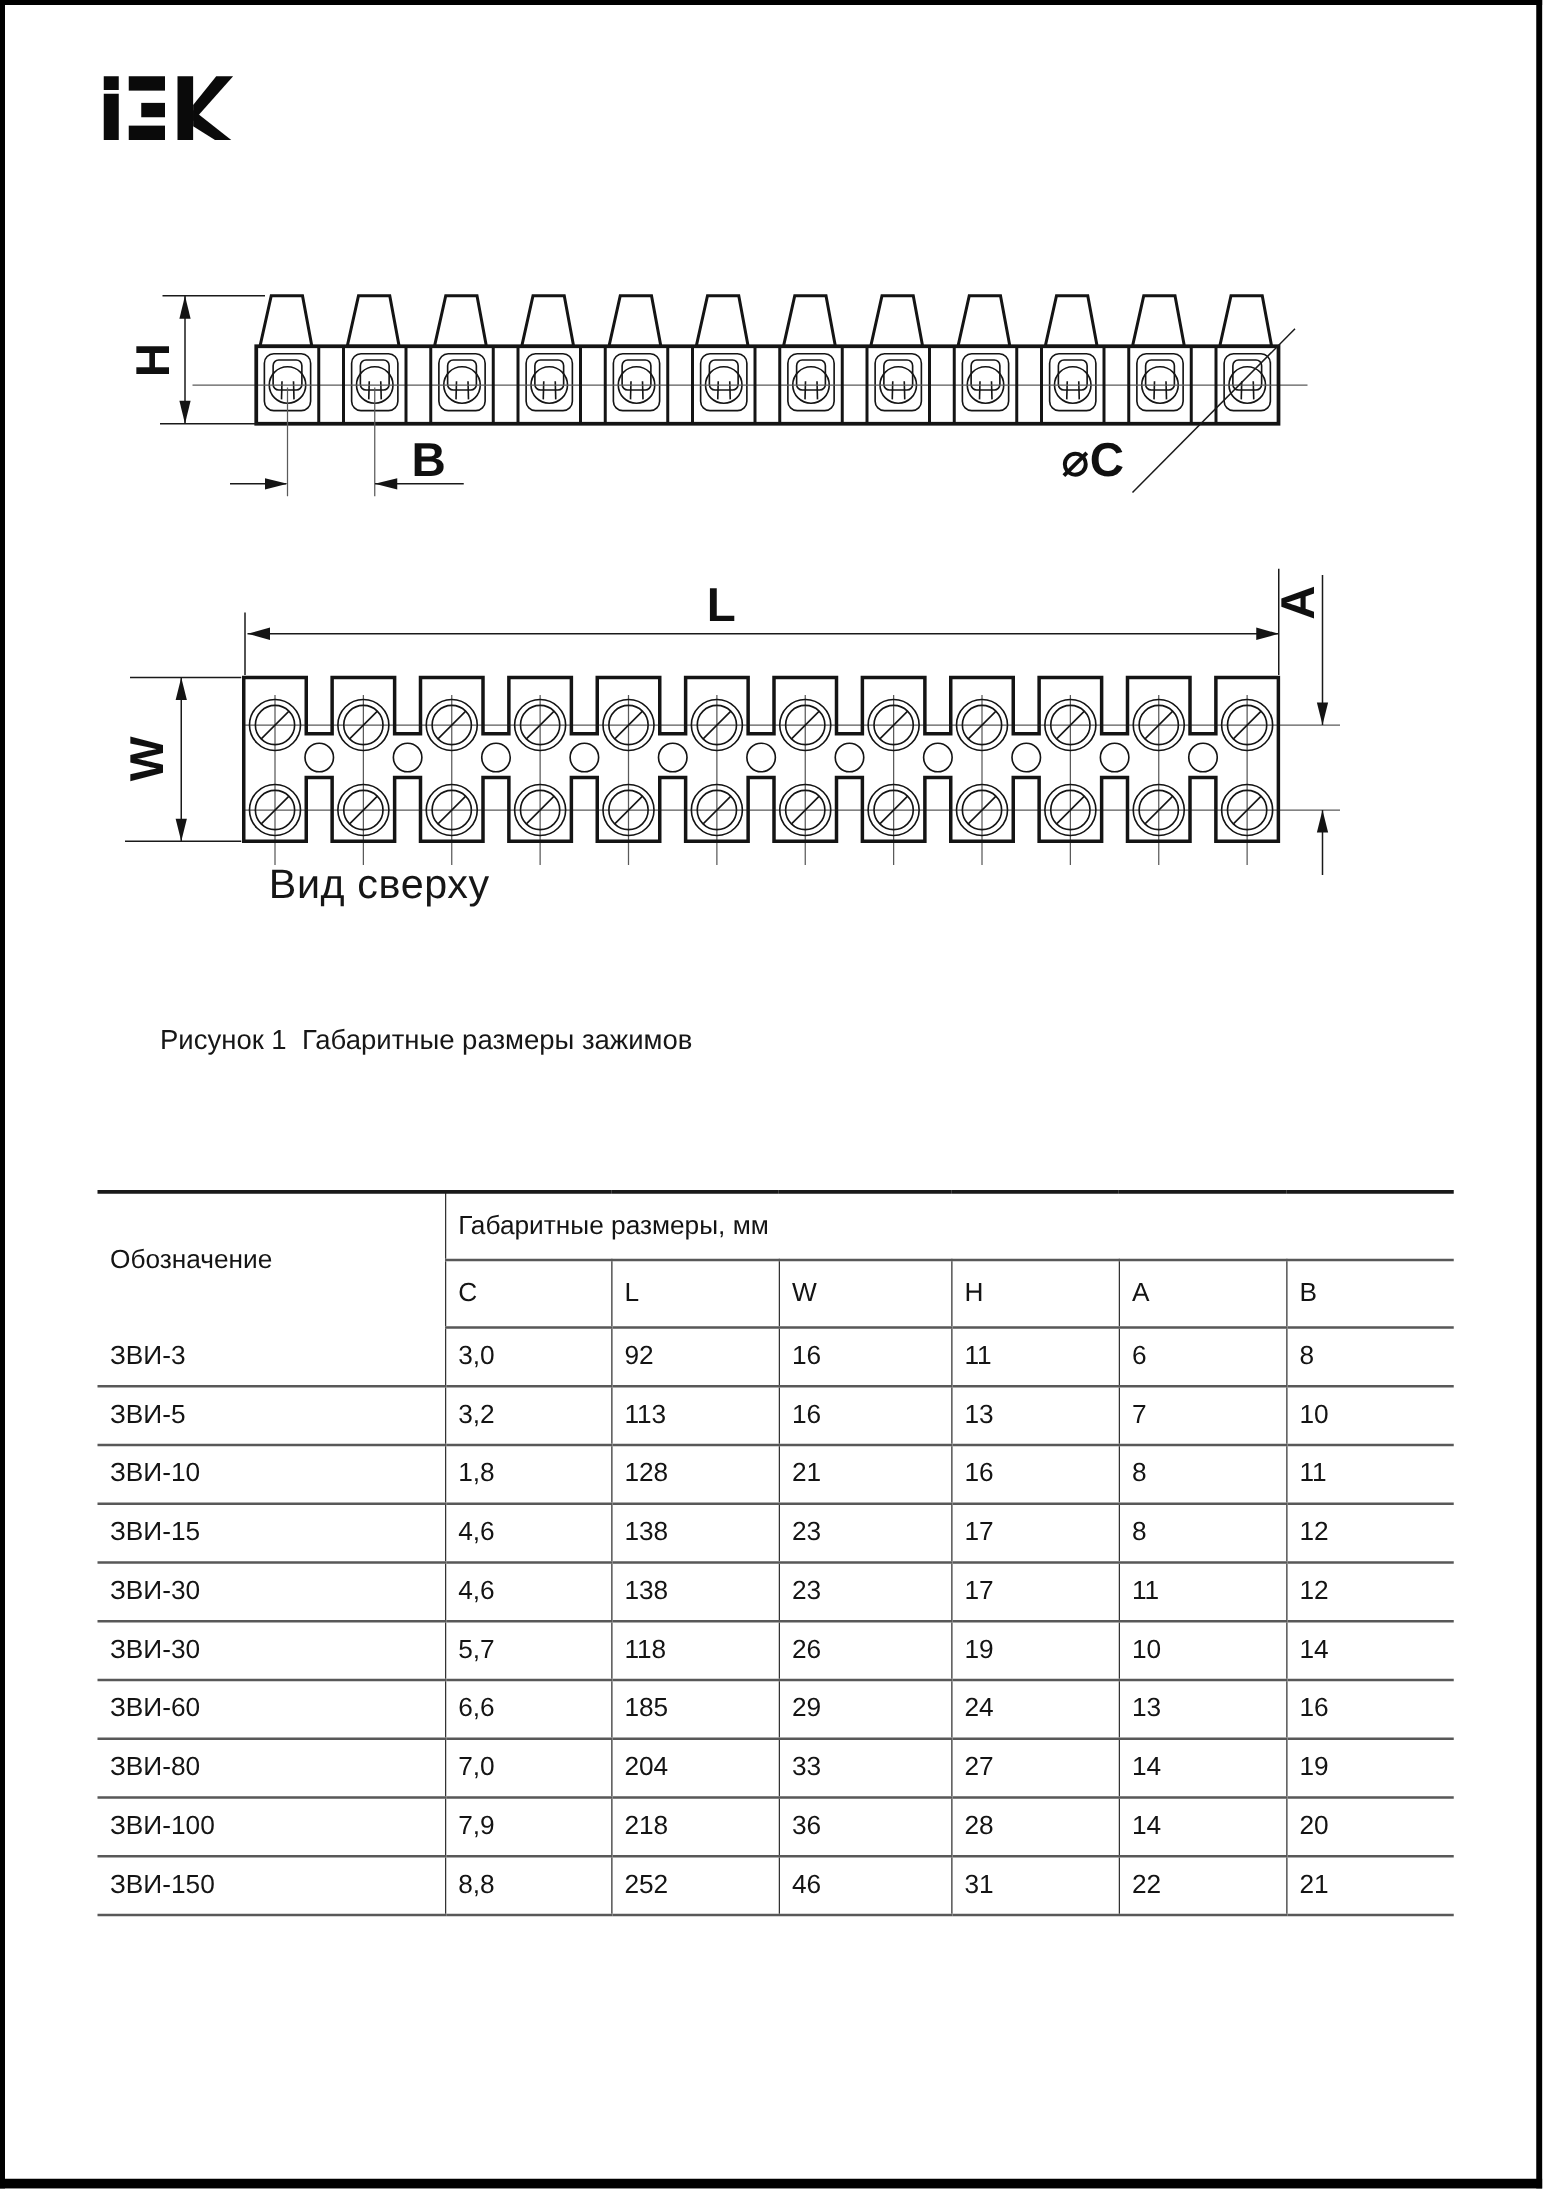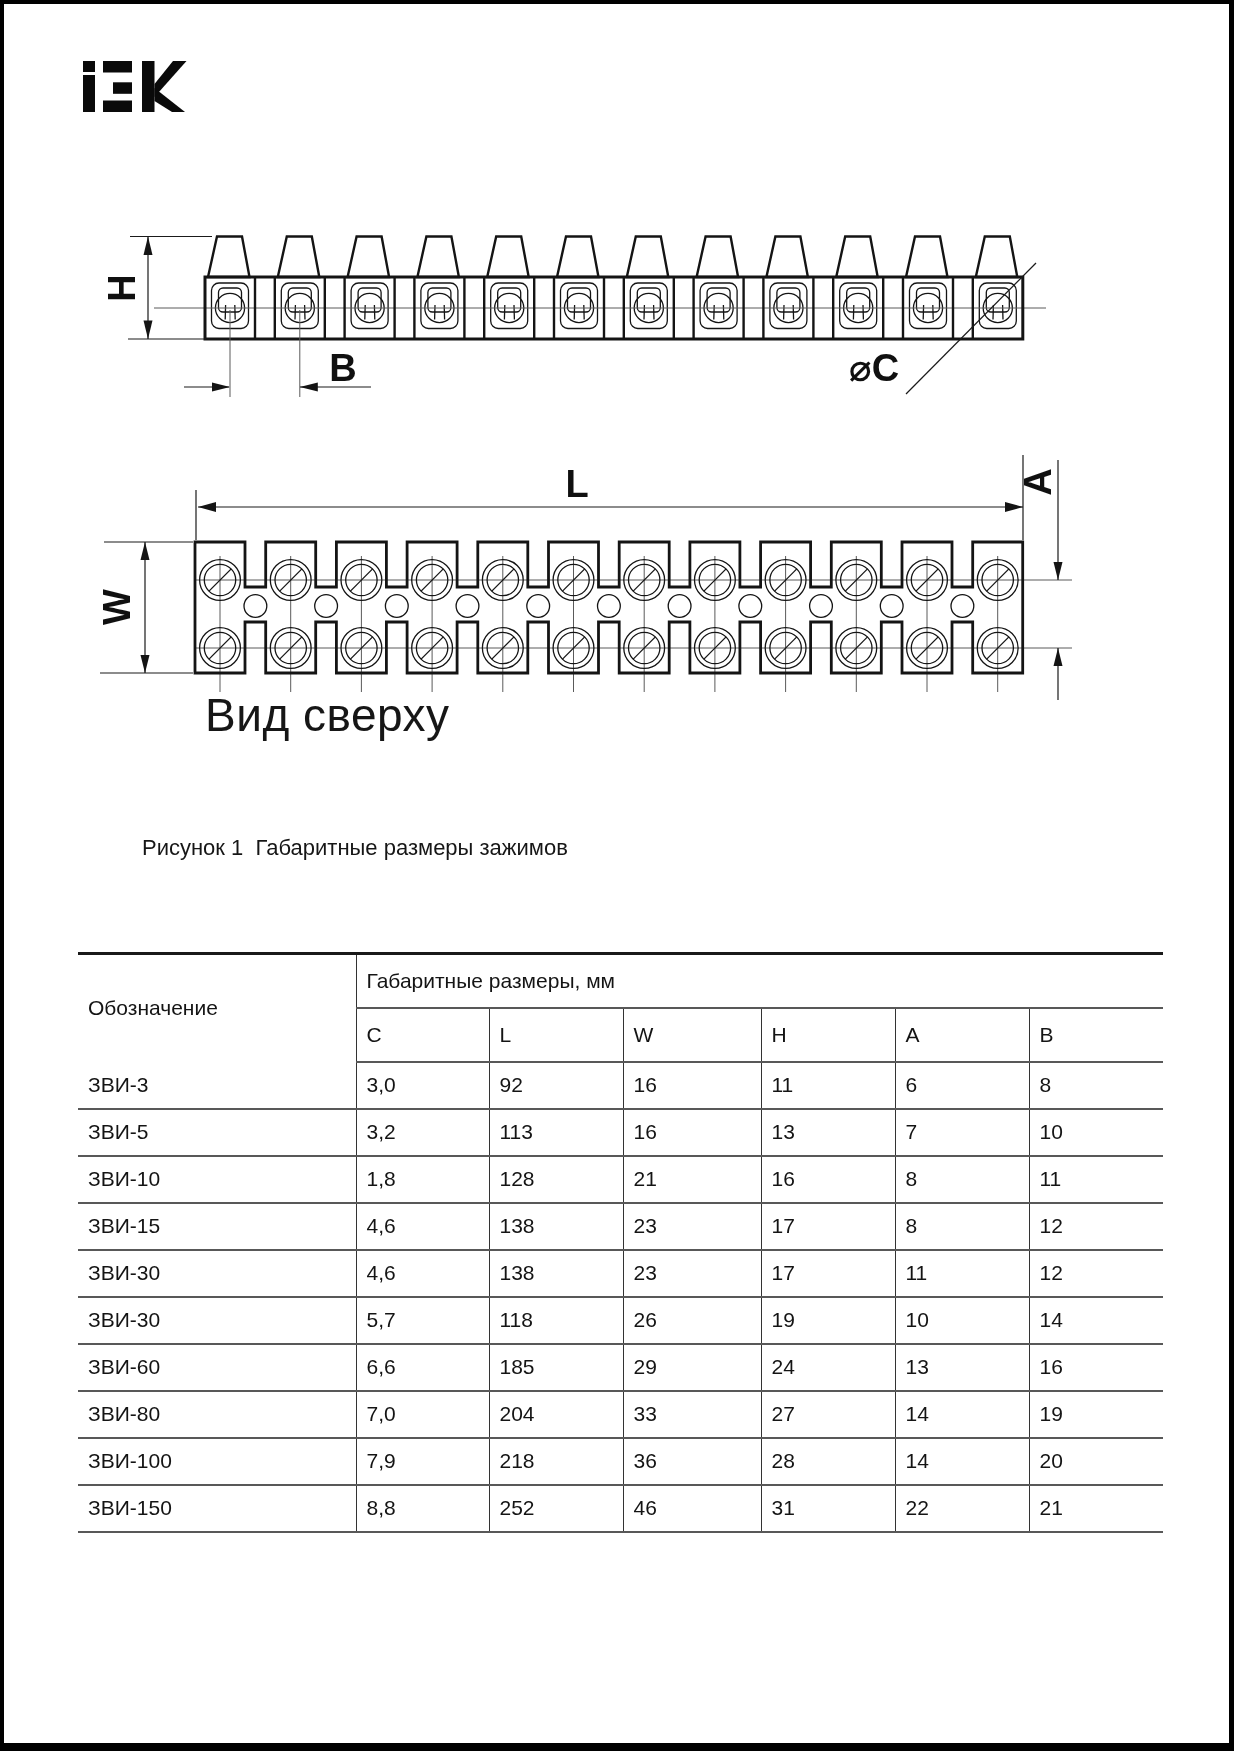--- a/index.html
+++ b/index.html
@@ -16,22 +16,22 @@
   
   .ol{stroke:#141414;stroke-width:2.8;fill:none;}
   .md{stroke:#141414;stroke-width:2.4;fill:none;}
   .bd{stroke:#141414;stroke-width:3;fill:none;}
   .ln{stroke:#141414;stroke-width:1.3;fill:none;}
   .tn{stroke:#5a5a5a;stroke-width:1;fill:none;}
   .dm{stroke:#1a1a1a;stroke-width:1.2;fill:none;}
   .ar{fill:#141414;stroke:none;}
   .dimtxt{font-family:"Liberation Sans","DejaVu Sans",sans-serif;font-size:38px;font-weight:bold;fill:#101010;}
 
-  .topview-label{left:205px;top:688px;font-size:46px;letter-spacing:.5px;}
-  .caption{left:142px;top:819px;font-size:22px;white-space:pre;margin-top:16px;}
+  .topview-label{left:215px;top:688px;font-size:33px;letter-spacing:.5px;}
+  .caption{left:128px;top:819px;font-size:22px;white-space:pre;}
 
   
   table.dims{position:absolute;left:78px;top:952px;width:1085px;border-collapse:collapse;
              table-layout:fixed;font-size:21px;color:#141414;
              border-top:3px solid #191919;border-bottom:2.5px solid #191919;}
   table.dims td,table.dims th{font-weight:normal;text-align:left;vertical-align:middle;
              padding:0 4px 0 10px;overflow:hidden;white-space:nowrap;}
   .rowline{border-bottom:2px solid #585858;}
   .vline{border-left:1.4px solid #333;}
   td.c1,th.c1{padding-left:19px;border-right:1.4px solid #333;}

